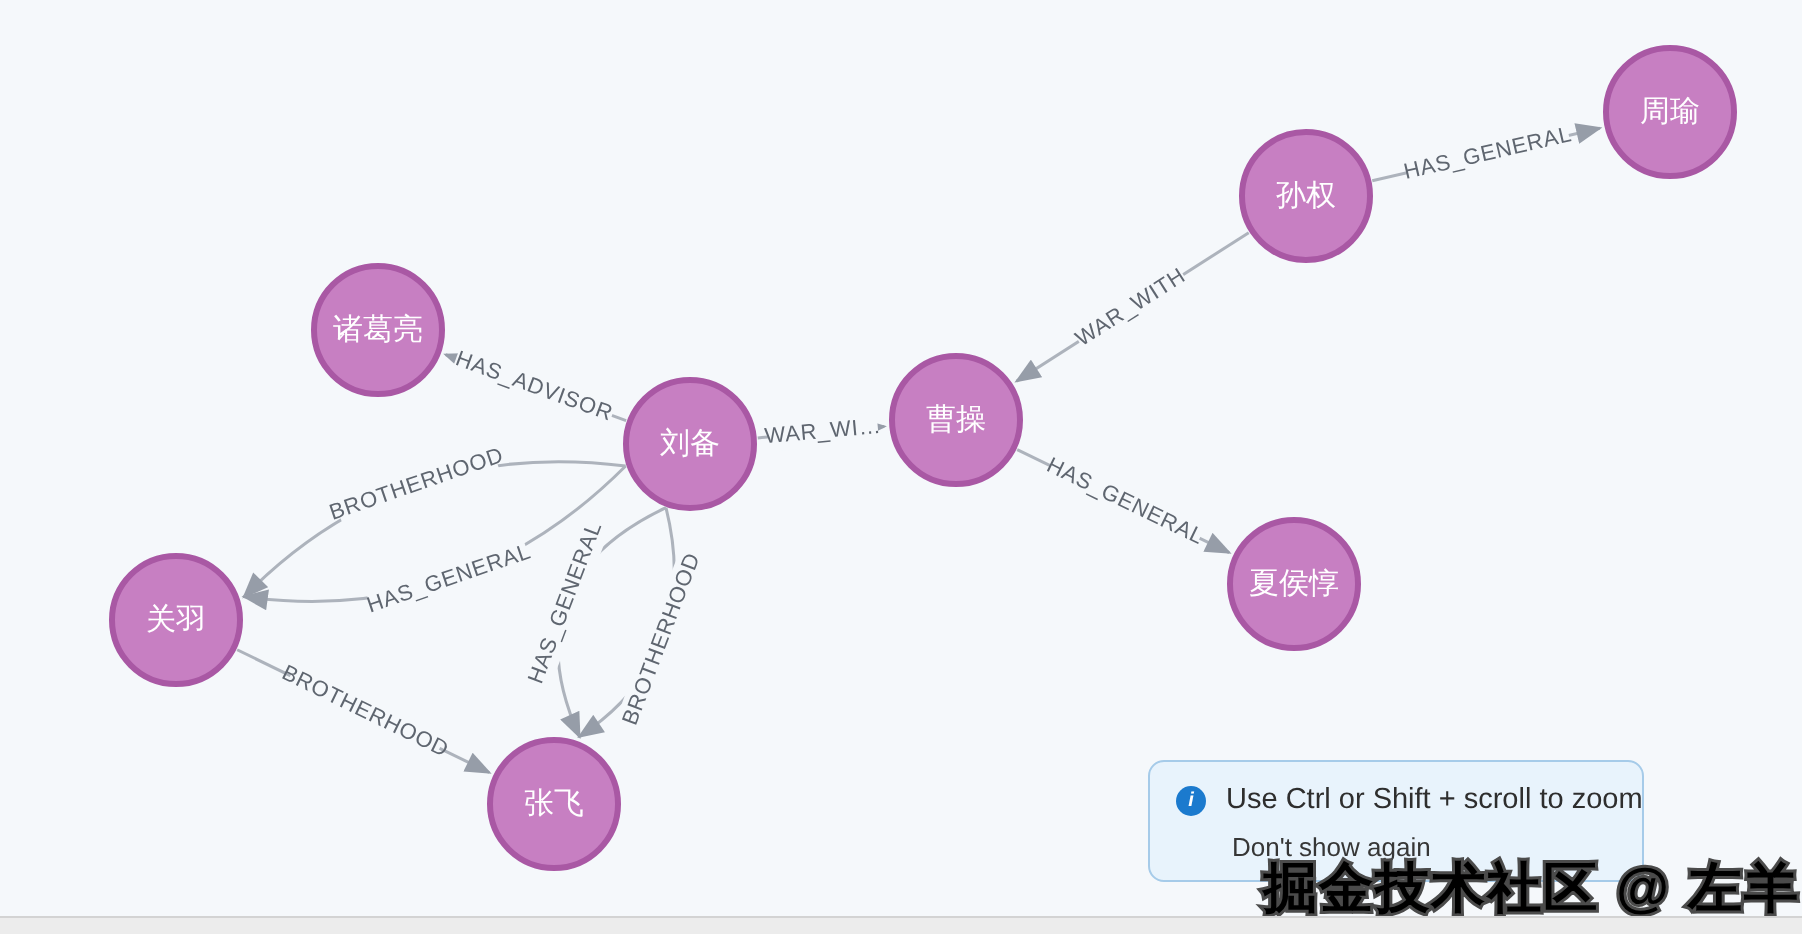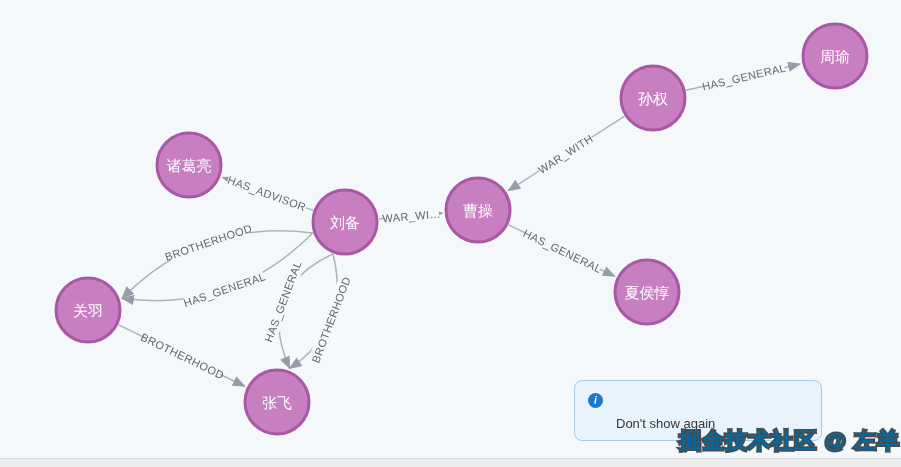--- a/index.html
+++ b/index.html
@@ -24,22 +24,22 @@
   .tooltip-msg {
     position: absolute; left: 38px; top: 11px;
     font-size: 14.5px; color: #2e2e2e; white-space: nowrap;
   }
   .tooltip-dismiss {
     position: absolute; left: 41px; top: 35px;
     font-size: 13px; color: #363636; cursor: pointer;
   }
   .watermark {
     position: absolute; right: 1px; top: 426px; z-index: 3;
-    font-size: 22px; font-weight: bold; letter-spacing: 1px; white-space: nowrap;
-    color: #0369a1; -webkit-text-stroke: 3px #4b4b4b; paint-order: stroke fill;
+    font-size: 27px; font-weight: bold; letter-spacing: 1px; white-space: nowrap;
+    color: #000000; -webkit-text-stroke: 3px #4b4b4b; paint-order: stroke fill;
   }
   .bottom-strip {
     position: absolute; left: 0; right: 0; bottom: 0; height: 8px;
     background: #ececec; border-top: 1px solid #d3d3d3; z-index: 4;
   }
 </style>
 </head>
 <body>
 
 <div class="stage">
@@ -154,19 +154,20 @@
         </g>
         <g transform="translate(277,402)">
           <circle r="32" fill="#c77fc2" stroke="#a958a4" stroke-width="3"></circle>
           <text text-anchor="middle" dominant-baseline="central" font-size="15" fill="#ffffff">张飞</text>
         </g>
       </g>
     </svg>
 
   <div class="tooltip">
     <div class="tooltip-icon">i</div>
+    <div class="tooltip-msg">Use Ctrl or Shift + scroll to zoom</div>
     <div class="tooltip-dismiss">Don't show again</div>
   </div>
 
   <div class="watermark">掘金技术社区 @ 左羊</div>
 
   <div class="bottom-strip"></div>
 </div>
 
 </body></html>

